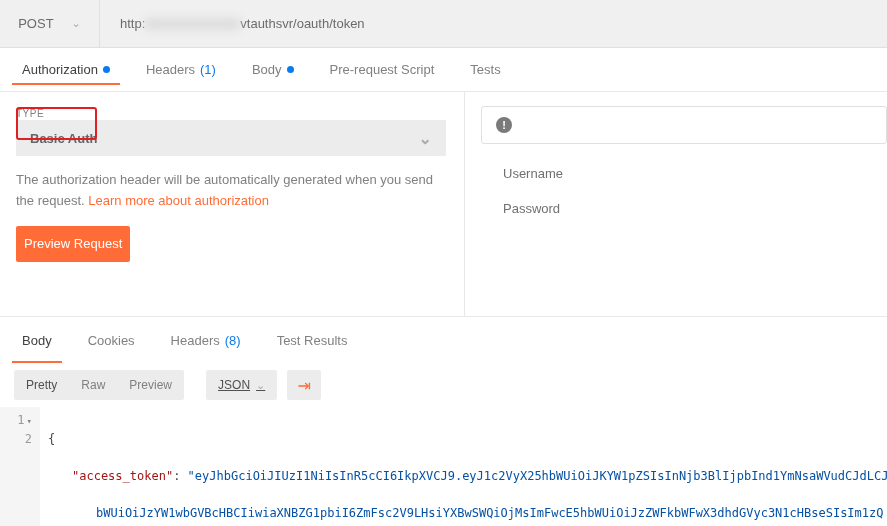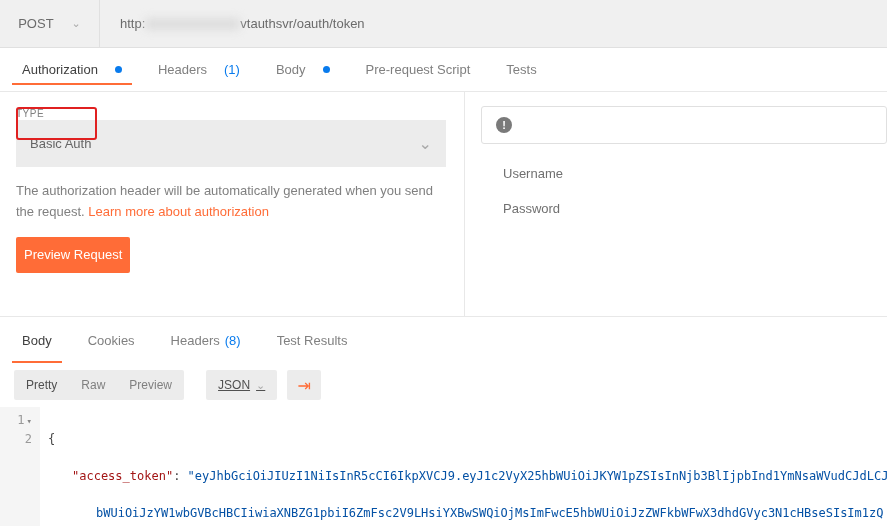--- a/index.html
+++ b/index.html
@@ -2,32 +2,32 @@
 <html><head>
 <meta charset="utf-8">
 <style>
   * { box-sizing: border-box; margin: 0; padding: 0; }
   body { font-family: -apple-system, BlinkMacSystemFont, "Segoe UI", Helvetica, Arial, sans-serif; font-size: 13px; color: #505050; background: #fff; width: 887px; }
   .top-bar { display: flex; align-items: center; background: #f0f0f0; height: 48px; border-bottom: 1px solid #e0e0e0; }
   .method-select { width: 100px; height: 49px; display: flex; align-items: center; justify-content: center; gap: 18px; border-right: 1px solid #e0e0e0; color: #6b6b6b; font-weight: 500; cursor: pointer; }
   .chevron { font-size: 11px; color: #aaa; }
   .blurred { filter: blur(4px); background: #ddd; display: inline-block; width: 95px; height: 12px; vertical-align: middle; border-radius: 2px;}
   .tabs { display: flex; align-items: center; height: 44px; border-bottom: 1px solid #e8e8e8; padding: 0 4px; gap: 0; }
-  .tab { padding: 0 18px; height: 28px; display: flex; align-items: center; color: #808080; cursor: pointer; position: relative; gap: 17px; text-align: center;}
+  .tab { padding: 0 18px; height: 28px; display: flex; align-items: center; color: #808080; cursor: pointer; position: relative; gap: 5px; text-align: center;}
   .tab.active { color: #404040; }
   .tab.active::after { content: ""; position: absolute; left: 8px; right: 8px; bottom: -1px; height: 2px; background: #ff6c37; }
   .tab .dot { width: 7px; height: 7px; border-radius: 50%; background: #097bed; display: inline-block;}
   .tab .count { color: #097bed; }
   .content-row { display: flex; border-bottom: 1px solid #e8e8e8; min-height: 225px; }
   .col-left { width: 465px; padding: 16px; border-right: 1px solid #e8e8e8; }
   .col-right { flex: 1; padding: 14px 0 14px 16px; }
   .type-label { font-size: 10px; letter-spacing: 0.5px; color: #808080; text-transform: uppercase; margin-bottom: 2px; }
   .highlight-box { border: 2px solid #e02020; border-radius: 3px; display: inline-block; padding: 0; margin-bottom: 10px; position: relative; z-index: 2;}
   .select-container { position: relative; margin-top: -14px; margin-bottom: 14px;}
-  .select-box { width: 430px; height: 47px; background: #ececec; display: flex; align-items: center; padding: 0 14px; color: #666; cursor: pointer; justify-content: space-between;}
+  .select-box { width: 430px; height: 36px; background: #ececec; display: flex; align-items: center; padding: 0 14px; color: #666; cursor: pointer; justify-content: space-between; font-weight: bold;}
   .help-text { color: #808080; line-height: 1.6; margin-bottom: 14px; max-width: 430px;}
   .help-text a { color: #ff6c37; text-decoration: none; }
   .btn-primary { background: #ff6c37; color: #fff; border: none; height: 36px; padding: 0 8px; font-size: 13px; cursor: pointer; border-radius: 2px;}
   .alert { border: 1px solid #e0e0e0; border-radius: 3px; padding: 10px 14px; display: flex; align-items: center; gap: 10px; color: #666; margin-bottom: 22px; margin-right: 0; overflow: hidden; white-space: nowrap;}
   .alert .icon { width: 16px; height: 16px; border-radius: 50%; background: #7a7a7a; color: #fff; display: flex; align-items: center; justify-content: center; font-size: 11px; font-weight: bold; flex-shrink: 0;}
   .field-row { display: flex; align-items: center; margin-bottom: 20px; padding-left: 22px;}
   .field-row label { width: 180px; color: #707070; }
   .resp-tabs { display: flex; align-items: center; height: 46px; padding: 0 4px;}
   .resp-tab { padding: 0 18px; height: 46px; display: flex; align-items: center; color: #808080; cursor: pointer; position: relative; gap: 5px;}
   .resp-tab.active { color: #404040; }

